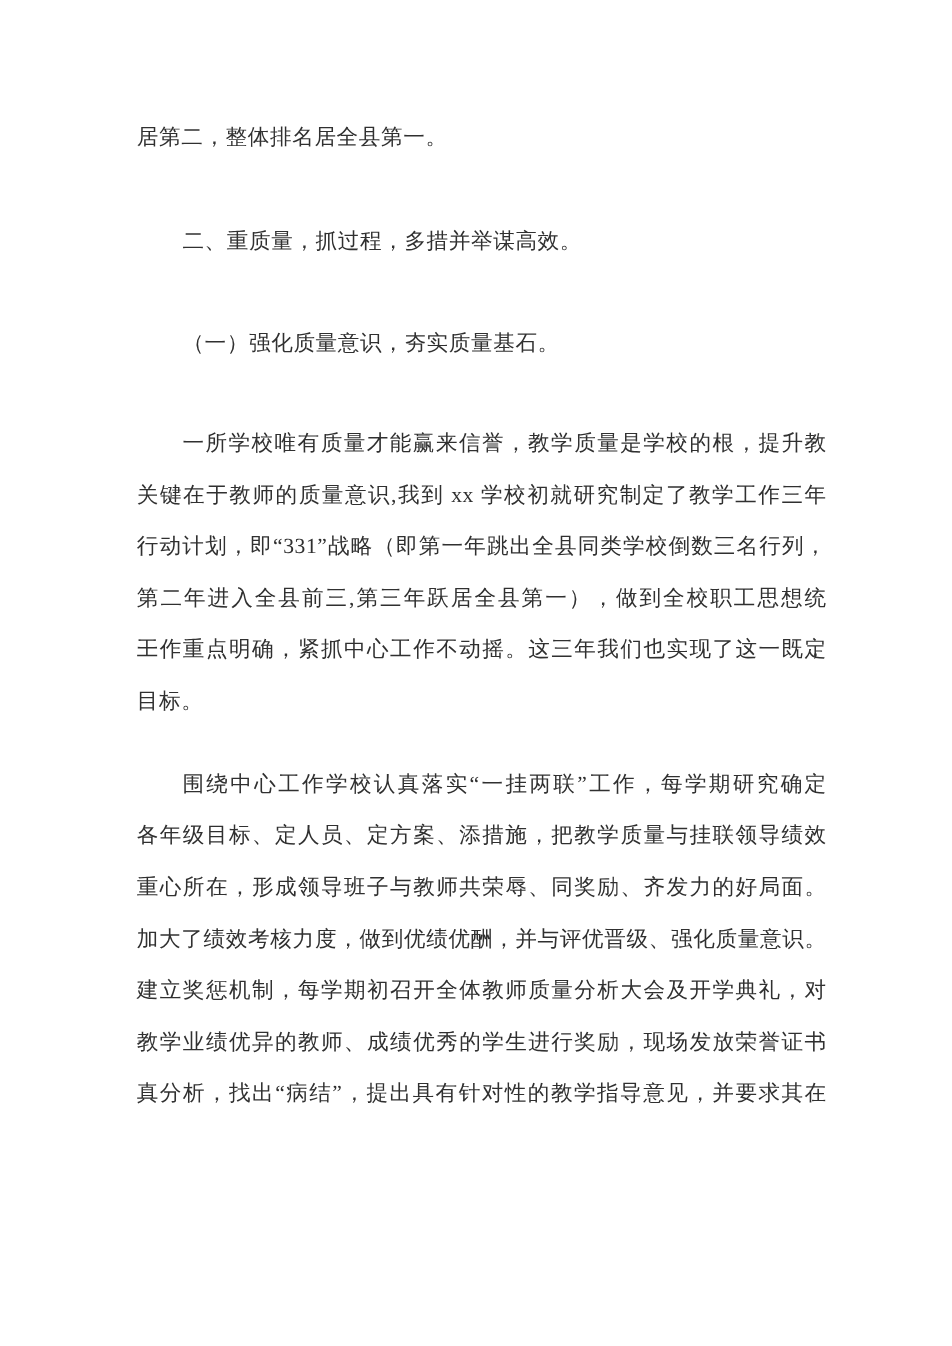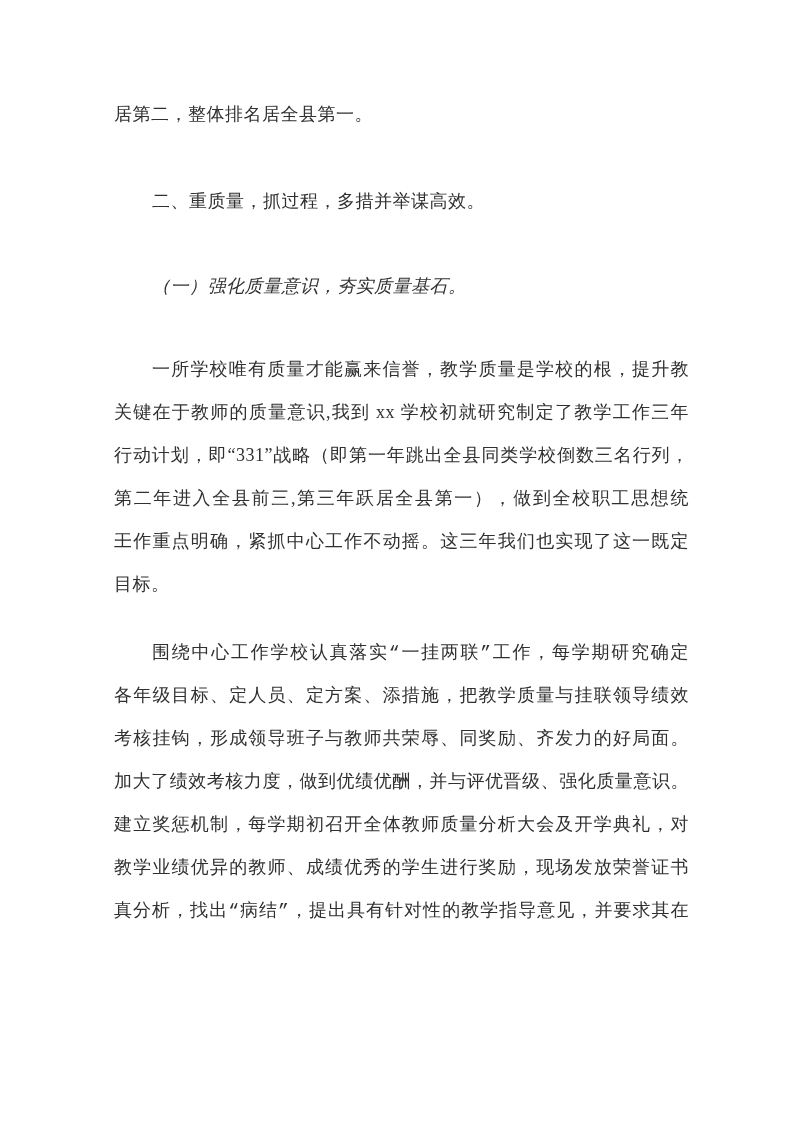--- a/index.html
+++ b/index.html
@@ -17,23 +17,23 @@
     color: #303030;
   }
   .content {
     position: absolute;
     left: 114px;
     top: 93px;
     width: 575px;
   }
   .block { margin: 0; }
   .block-heading-1   { margin-top: 44px; }
-  .block-heading-2   { margin-top: 42px; font-style: italic; }
+  .block-heading-2   { margin-top: 42px; }
   .block-paragraph-1 { margin-top: 40px; }
-  .block-paragraph-2 { margin-top: 26px; font-family: Liberation Mono, monospace; }
+  .block-paragraph-2 { margin-top: 26px; }
   .line {
     font-size: 18px;
     line-height: 43px;
     height: 43px;
     letter-spacing: 0.5px;
     text-align: left;
   }
   .line.indent { text-indent: 38px; }
   .line.fill {
     text-align: justify;
@@ -64,21 +64,21 @@
       <div class="line fill">关键在于教师的质量意识,我到 xx 学校初就研究制定了教学工作三年</div>
       <div class="line fill">行动计划，即“331”战略（即第一年跳出全县同类学校倒数三名行列，</div>
       <div class="line fill">第二年进入全县前三,第三年跃居全县第一），做到全校职工思想统一，</div>
       <div class="line fill">工作重点明确，紧抓中心工作不动摇。这三年我们也实现了这一既定</div>
       <div class="line">目标。</div>
     </div>
 
     <div class="block block-paragraph-2">
       <div class="line indent fill">围绕中心工作学校认真落实“一挂两联”工作，每学期研究确定</div>
       <div class="line fill">各年级目标、定人员、定方案、添措施，把教学质量与挂联领导绩效</div>
-      <div class="line fill">考核挂钩，形成领导班子与教师共荣辱、同奖励、齐发力的好局面。</div>
+      <div class="line fill">重心所在，形成领导班子与教师共荣辱、同奖励、齐发力的好局面。</div>
       <div class="line fill">加大了绩效考核力度，做到优绩优酬，并与评优晋级、强化质量意识。</div>
       <div class="line fill">建立奖惩机制，每学期初召开全体教师质量分析大会及开学典礼，对</div>
       <div class="line fill">教学业绩优异的教师、成绩优秀的学生进行奖励，现场发放荣誉证书</div>
       <div class="line fill">真分析，找出“病结”，提出具有针对性的教学指导意见，并要求其在</div>
     </div>
 
   </div>
 </div>
 
 </body></html>

